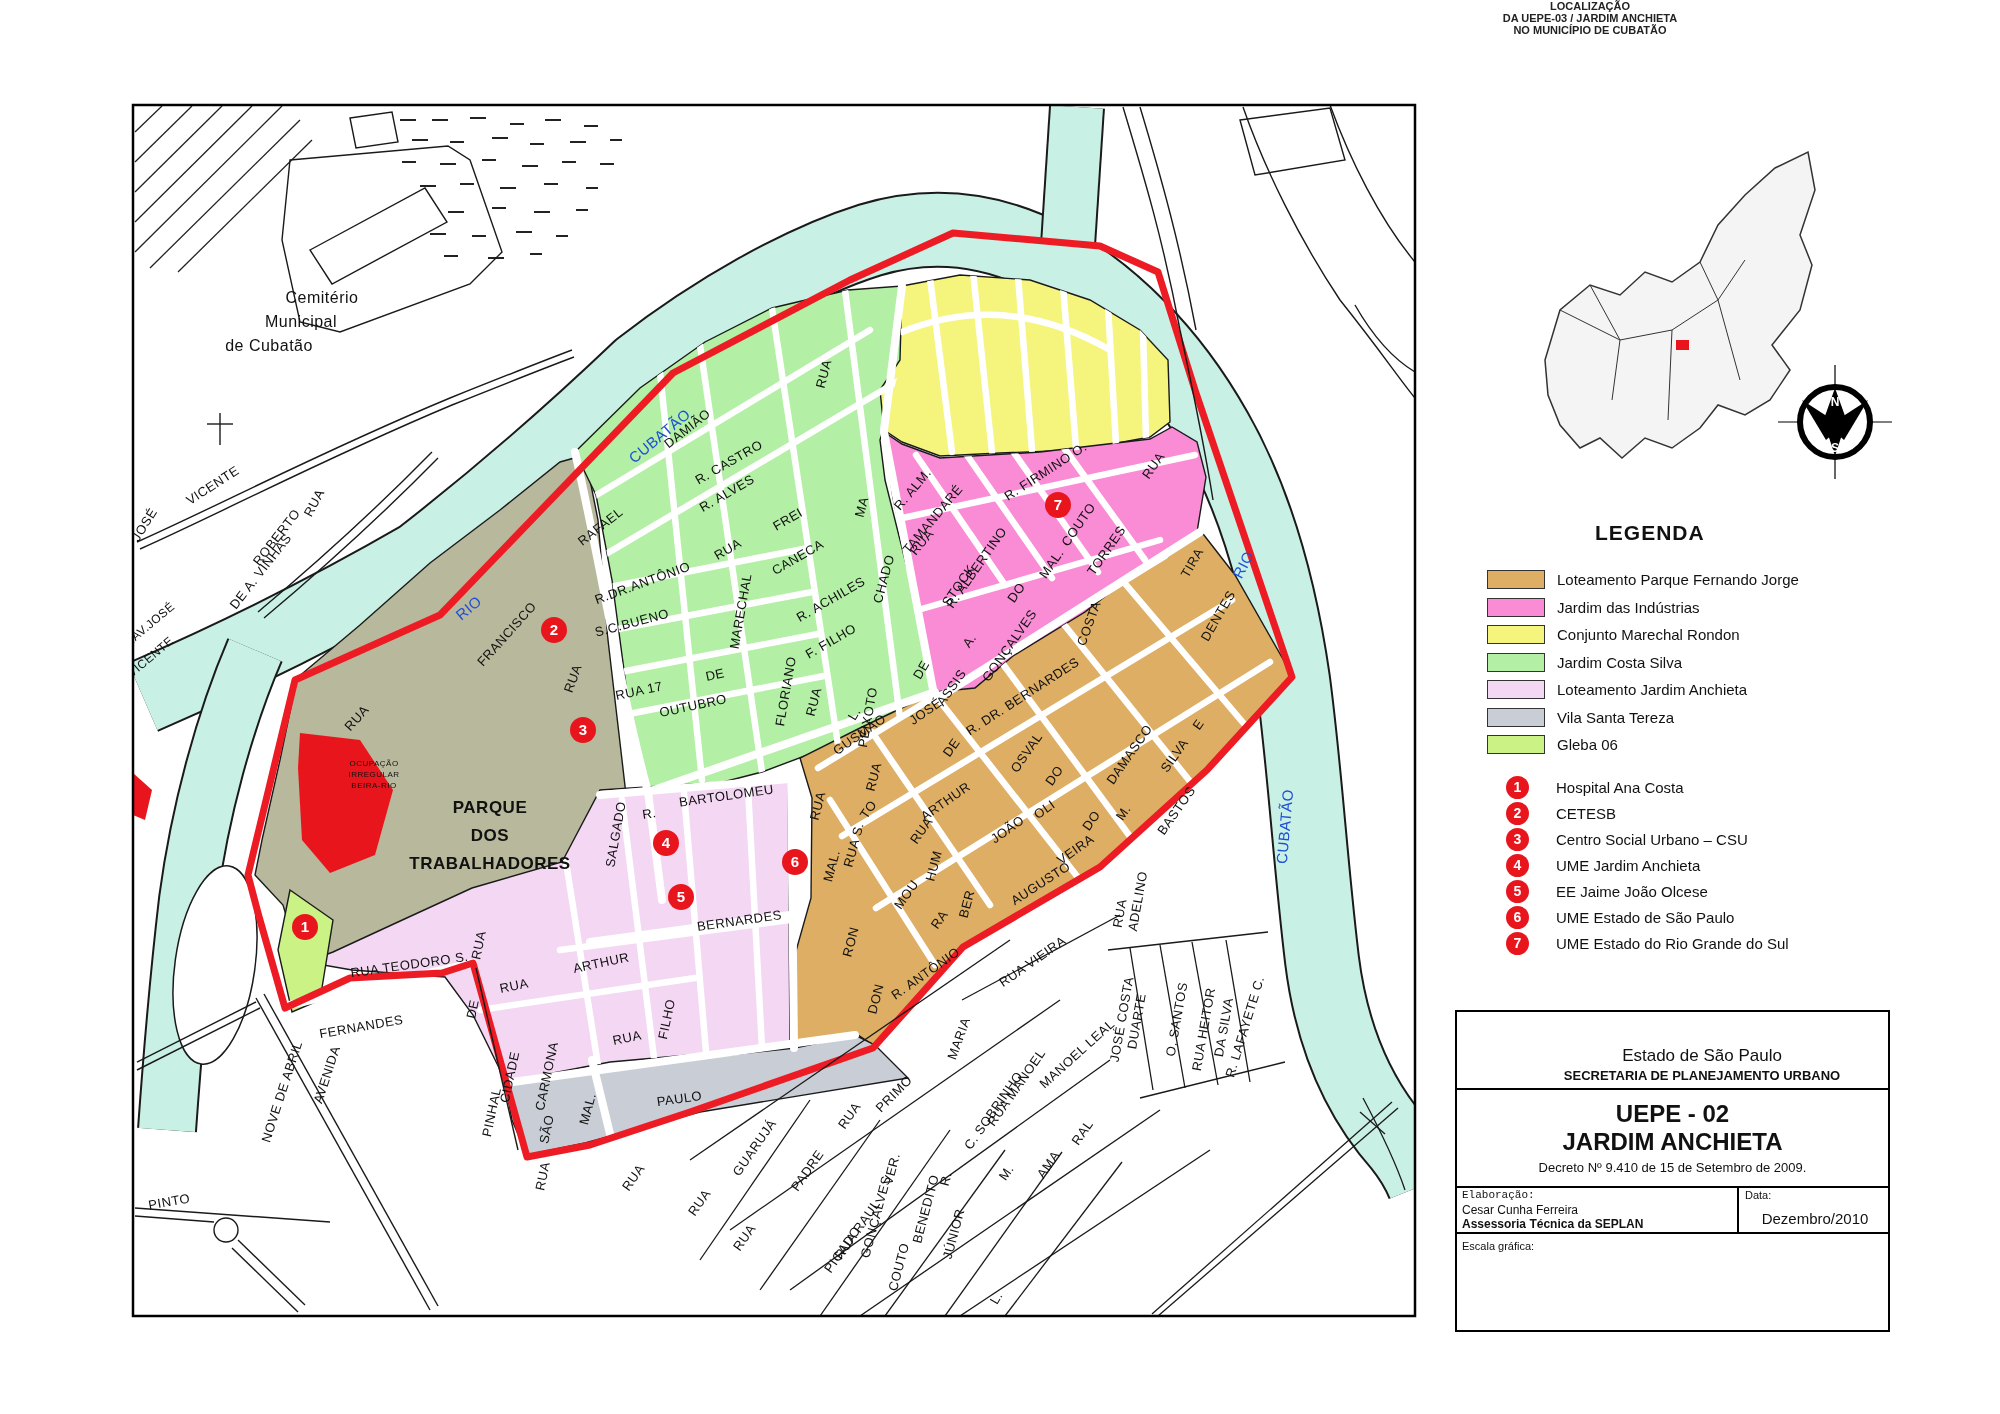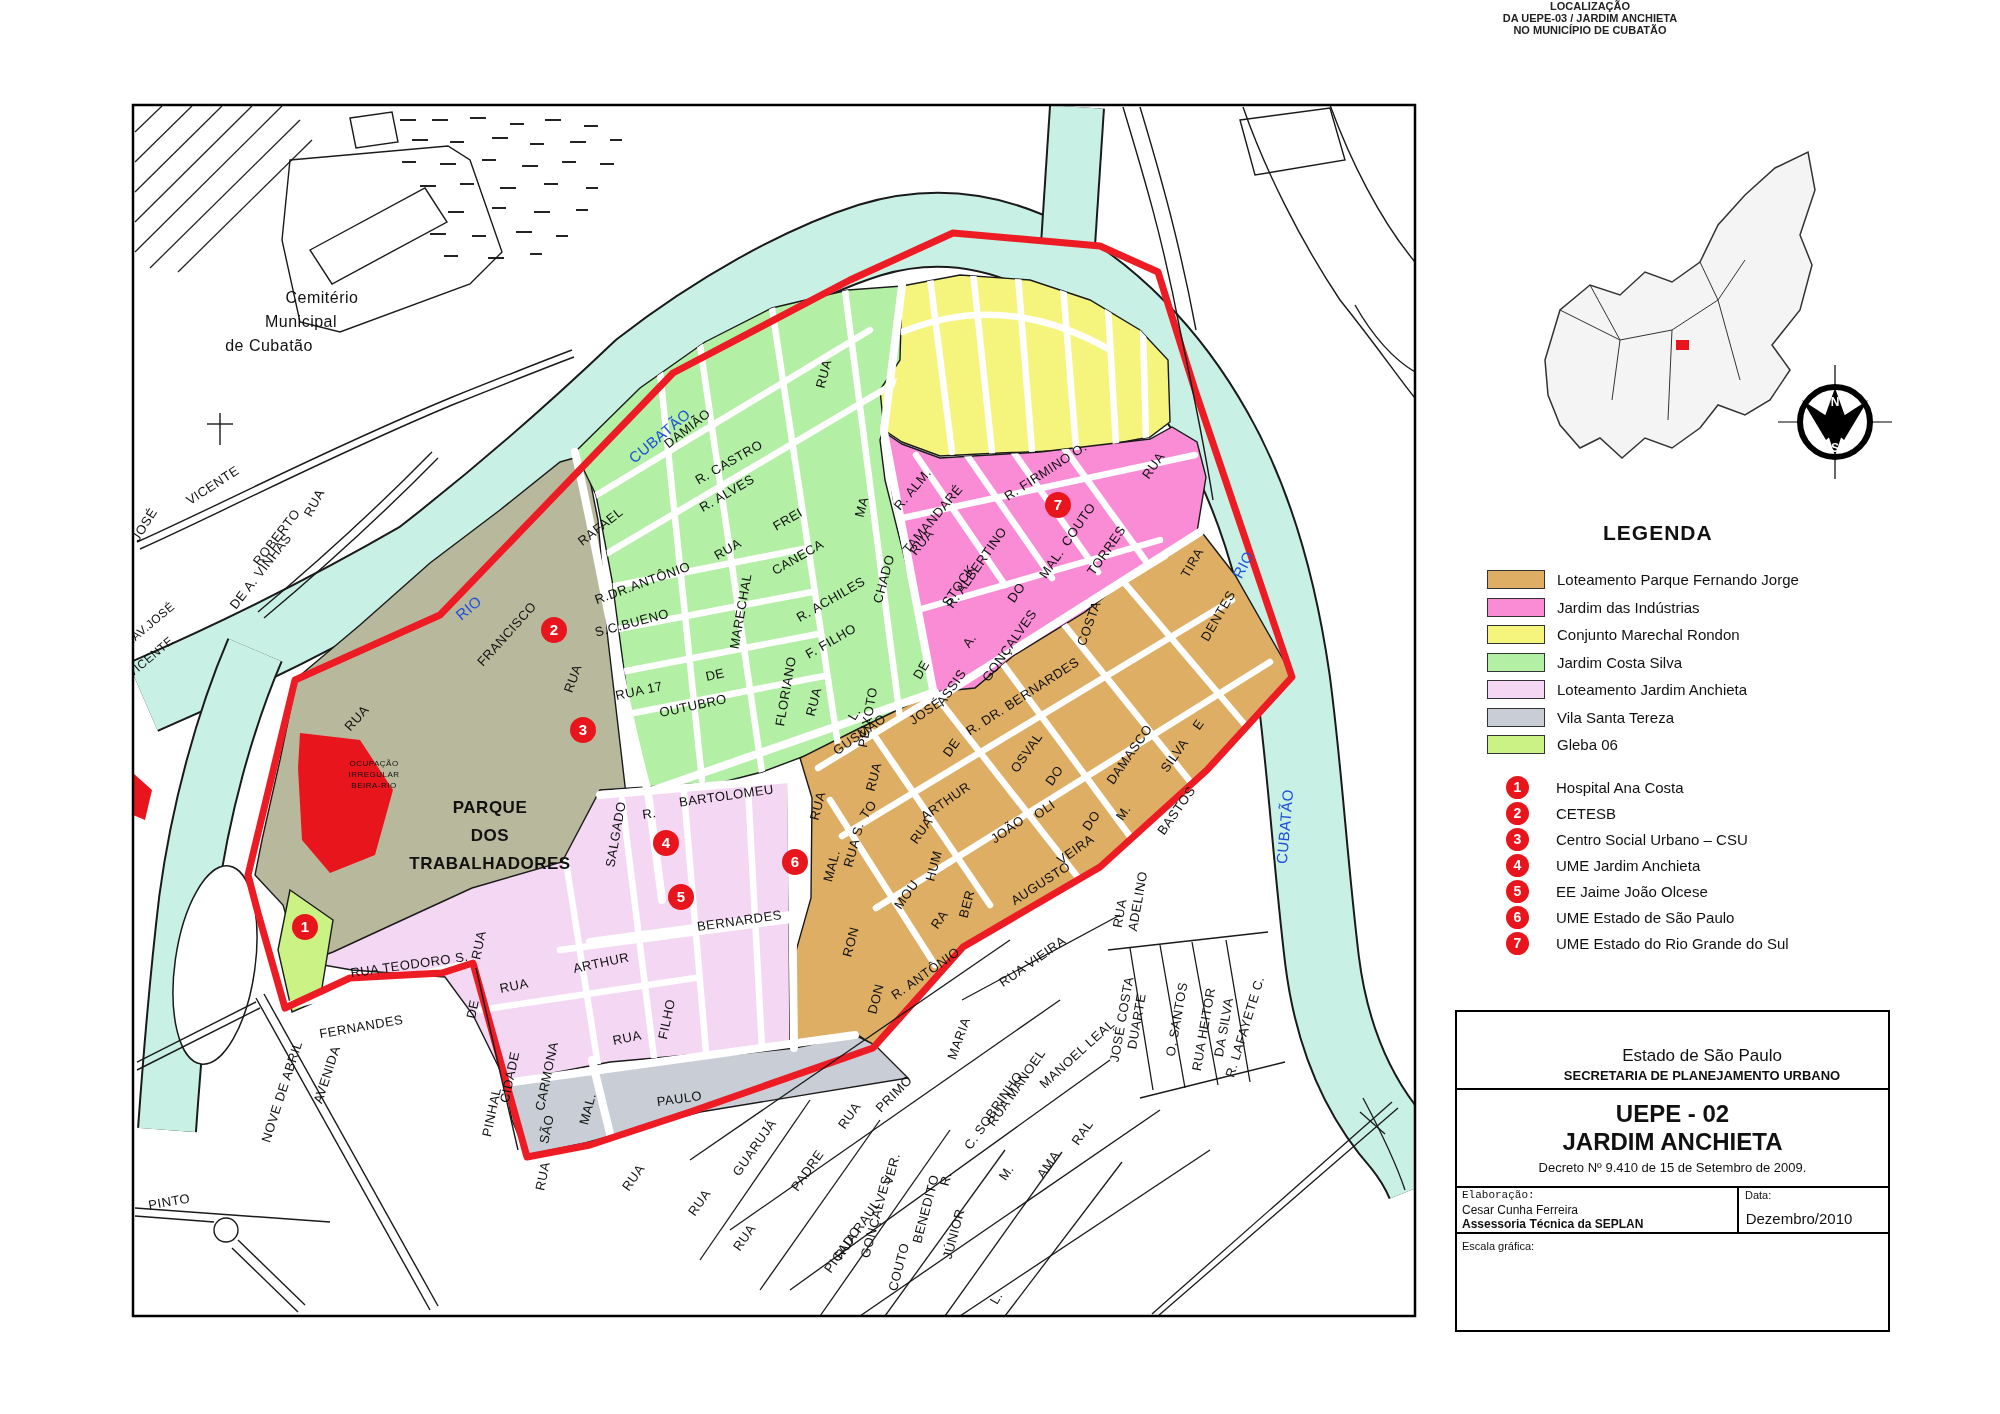--- a/index.html
+++ b/index.html
@@ -1,20 +1,20 @@
 <!DOCTYPE html>
 <html><head>
 <meta charset="utf-8">
 <style>
   html,body{margin:0;padding:0;background:#fff;}
   #sheet{position:relative;width:2000px;height:1414px;background:#fff;overflow:hidden;
          font-family:"Liberation Sans",sans-serif;color:#111;}
   .abs{position:absolute;}
   .loctitle{position:absolute;width:440px;left:1370px;text-align:center;font-size:11px;font-weight:bold;color:#222;}
-  #legenda-h{left:1595px;top:521px;font-size:21px;font-weight:bold;letter-spacing:1px;margin-left:8px;}
+  #legenda-h{left:1595px;top:521px;font-size:21px;font-weight:bold;letter-spacing:1px;}
   .legrow{position:absolute;left:1487px;height:20px;}
   .legrow .sw{position:absolute;left:0;top:0;width:58px;height:19px;border:1px solid #333;box-sizing:border-box;}
   .legrow .lab{position:absolute;left:70px;top:1px;font-size:15px;white-space:nowrap;}
   .poirow{position:absolute;left:1506px;height:24px;}
   .poirow .num{position:absolute;left:0;top:0;width:23px;height:23px;border-radius:50%;background:#e8151c;
                color:#fff;font-weight:bold;font-size:14px;text-align:center;line-height:23px;}
   .poirow .lab{position:absolute;left:50px;top:3px;font-size:15px;white-space:nowrap;}
   #tblock{left:1455px;top:1010px;width:435px;height:322px;border:2px solid #000;box-sizing:border-box;background:#fff;}
   #tblock .sec1{position:absolute;left:0;top:0;width:100%;height:78px;border-bottom:2px solid #000;box-sizing:border-box;}
   #tb-title{position:absolute;left:60px;top:8px;width:370px;text-align:center;font-size:21px;font-weight:bold;}
@@ -22,21 +22,21 @@
   #tb-secr{position:absolute;left:60px;top:56px;width:370px;text-align:center;font-size:13px;font-weight:bold;}
   #tb-uepe{position:absolute;left:0;top:88px;width:100%;text-align:center;font-size:24px;font-weight:bold;}
   #tb-bairro{position:absolute;left:0;top:116px;width:100%;text-align:center;font-size:24px;font-weight:bold;}
   #tb-decreto{position:absolute;left:0;top:148px;width:100%;text-align:center;font-size:13px;}
   #tblock .sec3{position:absolute;left:0;top:174px;width:100%;height:48px;border-top:2px solid #000;border-bottom:2px solid #000;box-sizing:border-box;}
   #tblock .vdiv{position:absolute;left:280px;top:174px;width:2px;height:48px;background:#000;}
   #tb-elab{position:absolute;left:5px;top:177px;font-size:11px;font-family:Liberation Mono, monospace;}
   #tb-autor{position:absolute;left:5px;top:191px;font-size:12px;}
   #tb-asses{position:absolute;left:5px;top:205px;font-size:12px;font-weight:bold;}
   #tb-datal{position:absolute;left:288px;top:177px;font-size:11px;}
-  #tb-datav{position:absolute;left:272px;top:198px;width:140px;text-align:center;font-size:15px;}
+  #tb-datav{position:absolute;left:288px;top:198px;width:140px;text-align:center;font-size:15px;}
   #tb-escala{position:absolute;left:5px;top:228px;font-size:11px;}
 </style>
 </head>
 <body>
 
 <div id="sheet">
 
   <svg class="abs" style="left:0;top:0" width="2000" height="1414" viewBox="0 0 2000 1414">
     <defs>
       <clipPath id="clip-frame">

